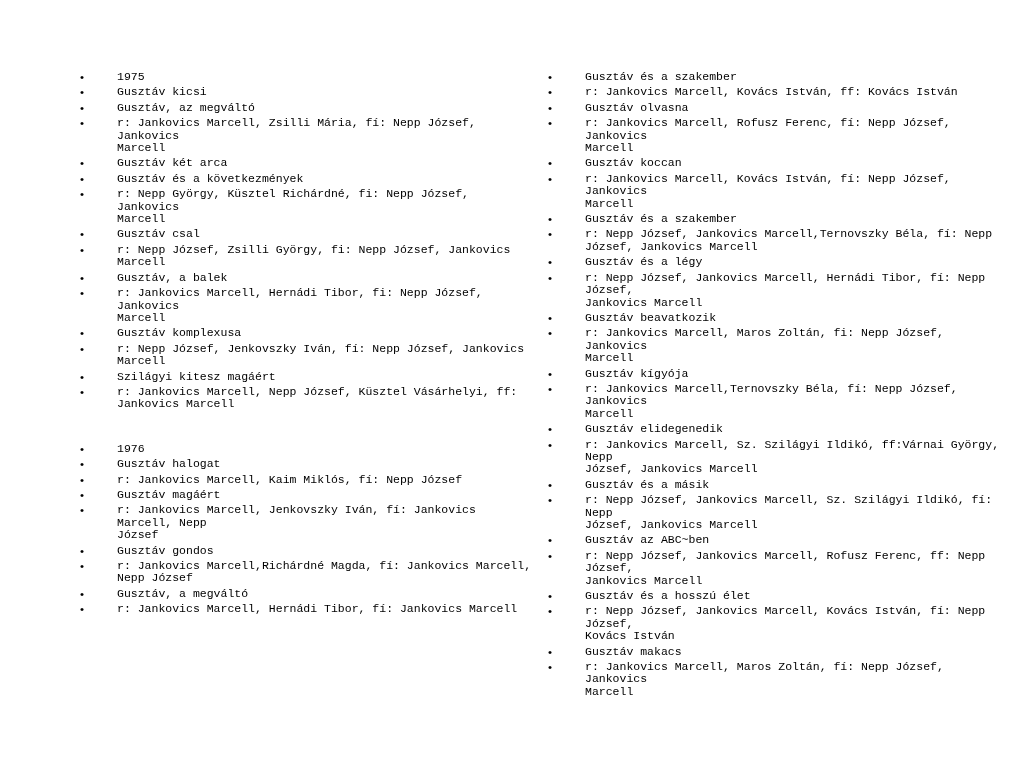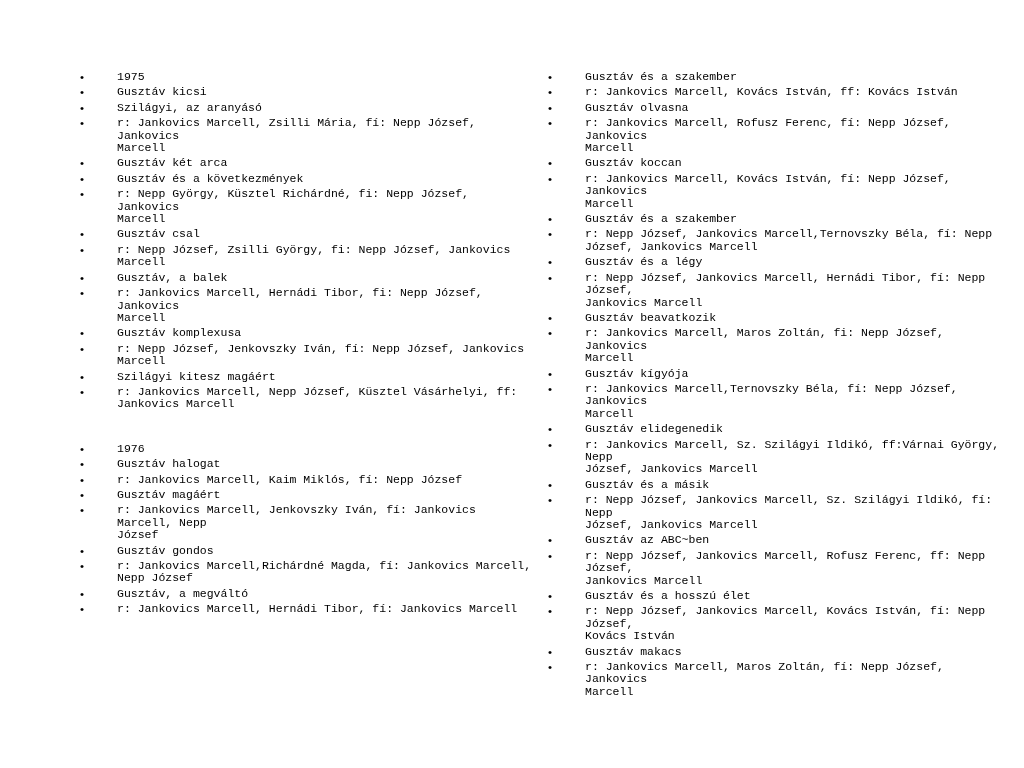--- a/index.html
+++ b/index.html
@@ -61,21 +61,21 @@
         <div class="bullet-item">
           <span class="bullet">•</span>
           <span class="item-text">1975</span>
         </div>
         <div class="bullet-item">
           <span class="bullet">•</span>
           <span class="item-text">Gusztáv kicsi</span>
         </div>
         <div class="bullet-item">
           <span class="bullet">•</span>
-          <span class="item-text">Szilágyi, az aranyásó</span>
+          <span class="item-text">Gusztáv, az megváltó</span>
         </div>
         <div class="bullet-item">
           <span class="bullet">•</span>
           <span class="item-text">r: Jankovics Marcell, Zsilli Mária, fí: Nepp József, Jankovics
 Marcell</span>
         </div>
         <div class="bullet-item">
           <span class="bullet">•</span>
           <span class="item-text">Gusztáv két arca</span>
         </div>

